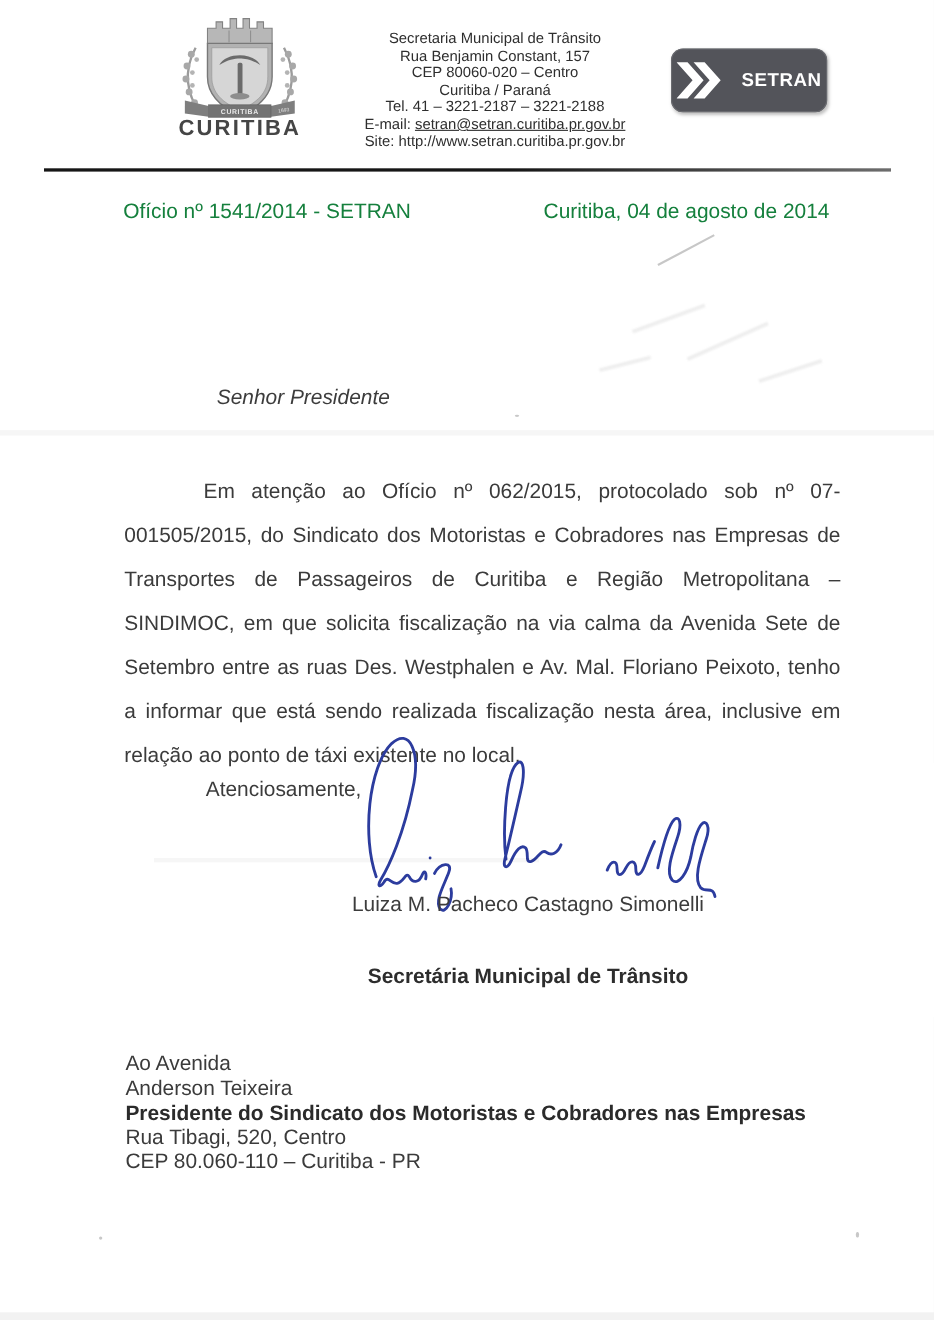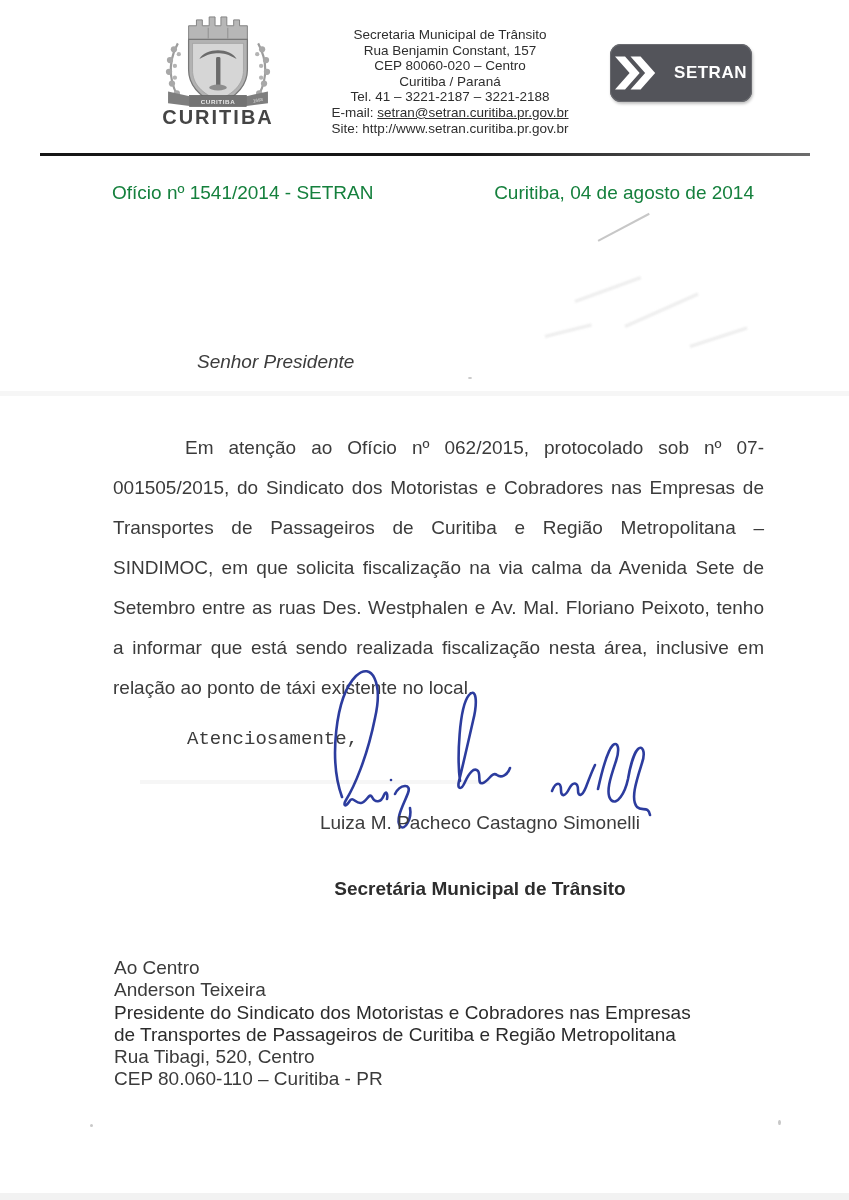--- a/index.html
+++ b/index.html
@@ -36,33 +36,33 @@
     position:absolute; left:112px; top:182px; width:642px;
     display:flex; justify-content:space-between; font-size:19px; color:#15803d;
   }
   
   .salutation { position:absolute; left:197px; top:351px; font-size:19px;font-style:italic; }
   .bodytext {
     position:absolute; left:113px; top:428px; width:651px;
     font-size:19px; line-height:40px; text-align:justify; text-indent:72px;
     color:#3b3b3b;
   }
-  .closing-word { position:absolute; left:187px; top:728px; font-size:19px;font-family:Liberation Mono, monospace; }
+  .closing-word { position:absolute; left:187px; top:708px; font-size:19px; }
   .signature { position:absolute; left:320px; top:663px; }
   .sig-block {
     position:absolute; left:250px; top:811px; width:460px; text-align:center;
     font-size:19px; line-height:23.5px;
   }
   .sig-title { font-weight:bold; color:#2d2d2d;margin-top:42px; }
   
   .recipient {
     position:absolute; left:114px; top:957px; width:670px;
     font-size:19px; line-height:22.3px; color:#3b3b3b;
   }
-  .recipient .b { font-weight:normal; color:#2b2b2b; }
+  .recipient .b { font-weight:bold; color:#2b2b2b; }
   
   .band { position:absolute; background:rgba(0,0,0,.035); }
   .speck { position:absolute; background:#9a9a9a; border-radius:50%; opacity:.55; }
   .pencil { position:absolute; background:#c7c7c7; transform-origin:left center; }
   .ghost { position:absolute; background:#ececec; filter:blur(1.2px); transform-origin:left center; }
 </style>
 </head>
 <body>
 
 <div class="page">
@@ -157,24 +157,23 @@
       </g>
     </svg>
   </div>
 
   <div class="sig-block">
     <div>Luiza M. Pacheco Castagno Simonelli</div>
     <div class="sig-title">Secretária Municipal de Trânsito</div>
   </div>
 
   <div class="recipient">
-    <div>Ao Centro</div>
+    <div>Ao Avenida</div>
     <div>Anderson Teixeira</div>
     <div class="b">Presidente do Sindicato dos Motoristas e Cobradores nas Empresas</div>
-    <div class="b">de Transportes de Passageiros de Curitiba e Região Metropolitana</div>
     <div>Rua Tibagi, 520, Centro</div>
     <div>CEP 80.060-110 – Curitiba - PR</div>
   </div>
 
   <div class="band" style="left:0; top:391px; width:849px; height:5px;"></div>
   <div class="band" style="left:140px; top:780px; width:350px; height:4px;"></div>
   <div class="band" style="left:0; top:1193px; width:849px; height:7px; background:rgba(0,0,0,.05);"></div>
   <div class="pencil" style="left:598px; top:240px; width:58px; height:1.6px; transform:rotate(-28deg);"></div>
   <div class="ghost" style="left:575px; top:300px; width:70px; height:3px; transform:rotate(-20deg);"></div>
   <div class="ghost" style="left:625px; top:325px; width:80px; height:3px; transform:rotate(-24deg);"></div>

